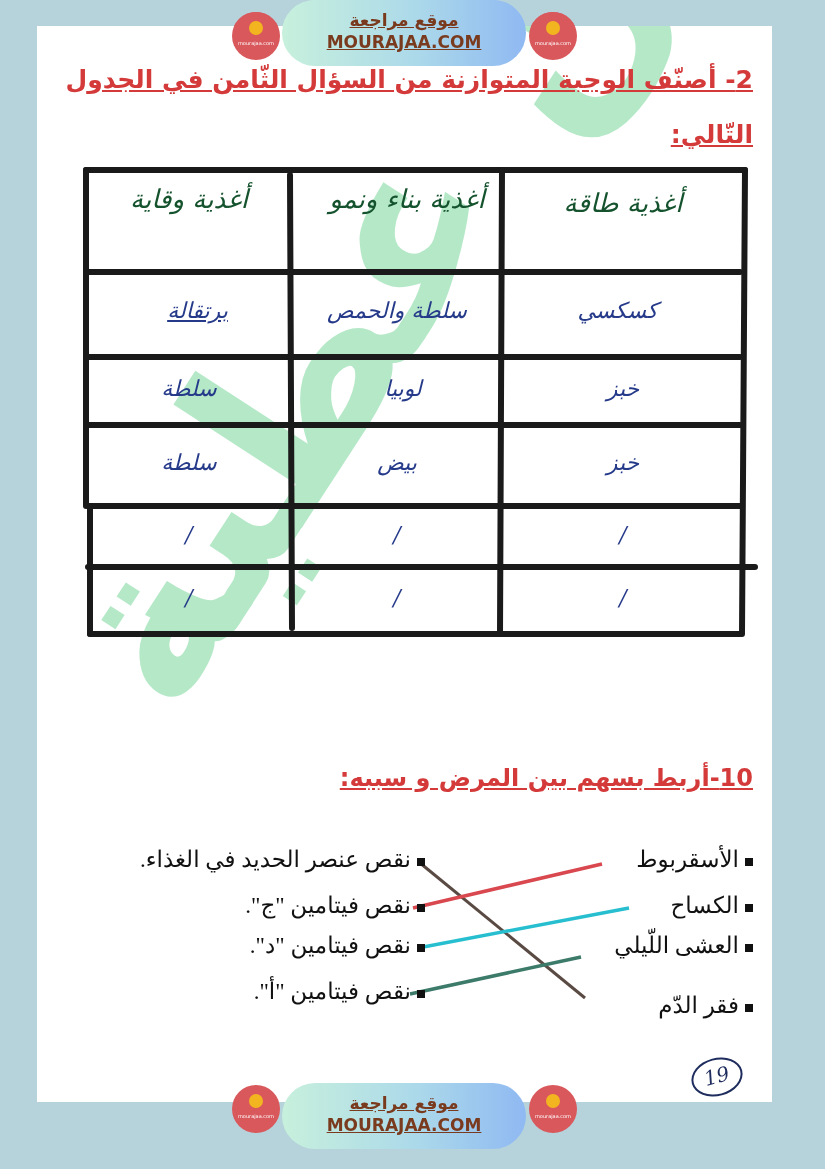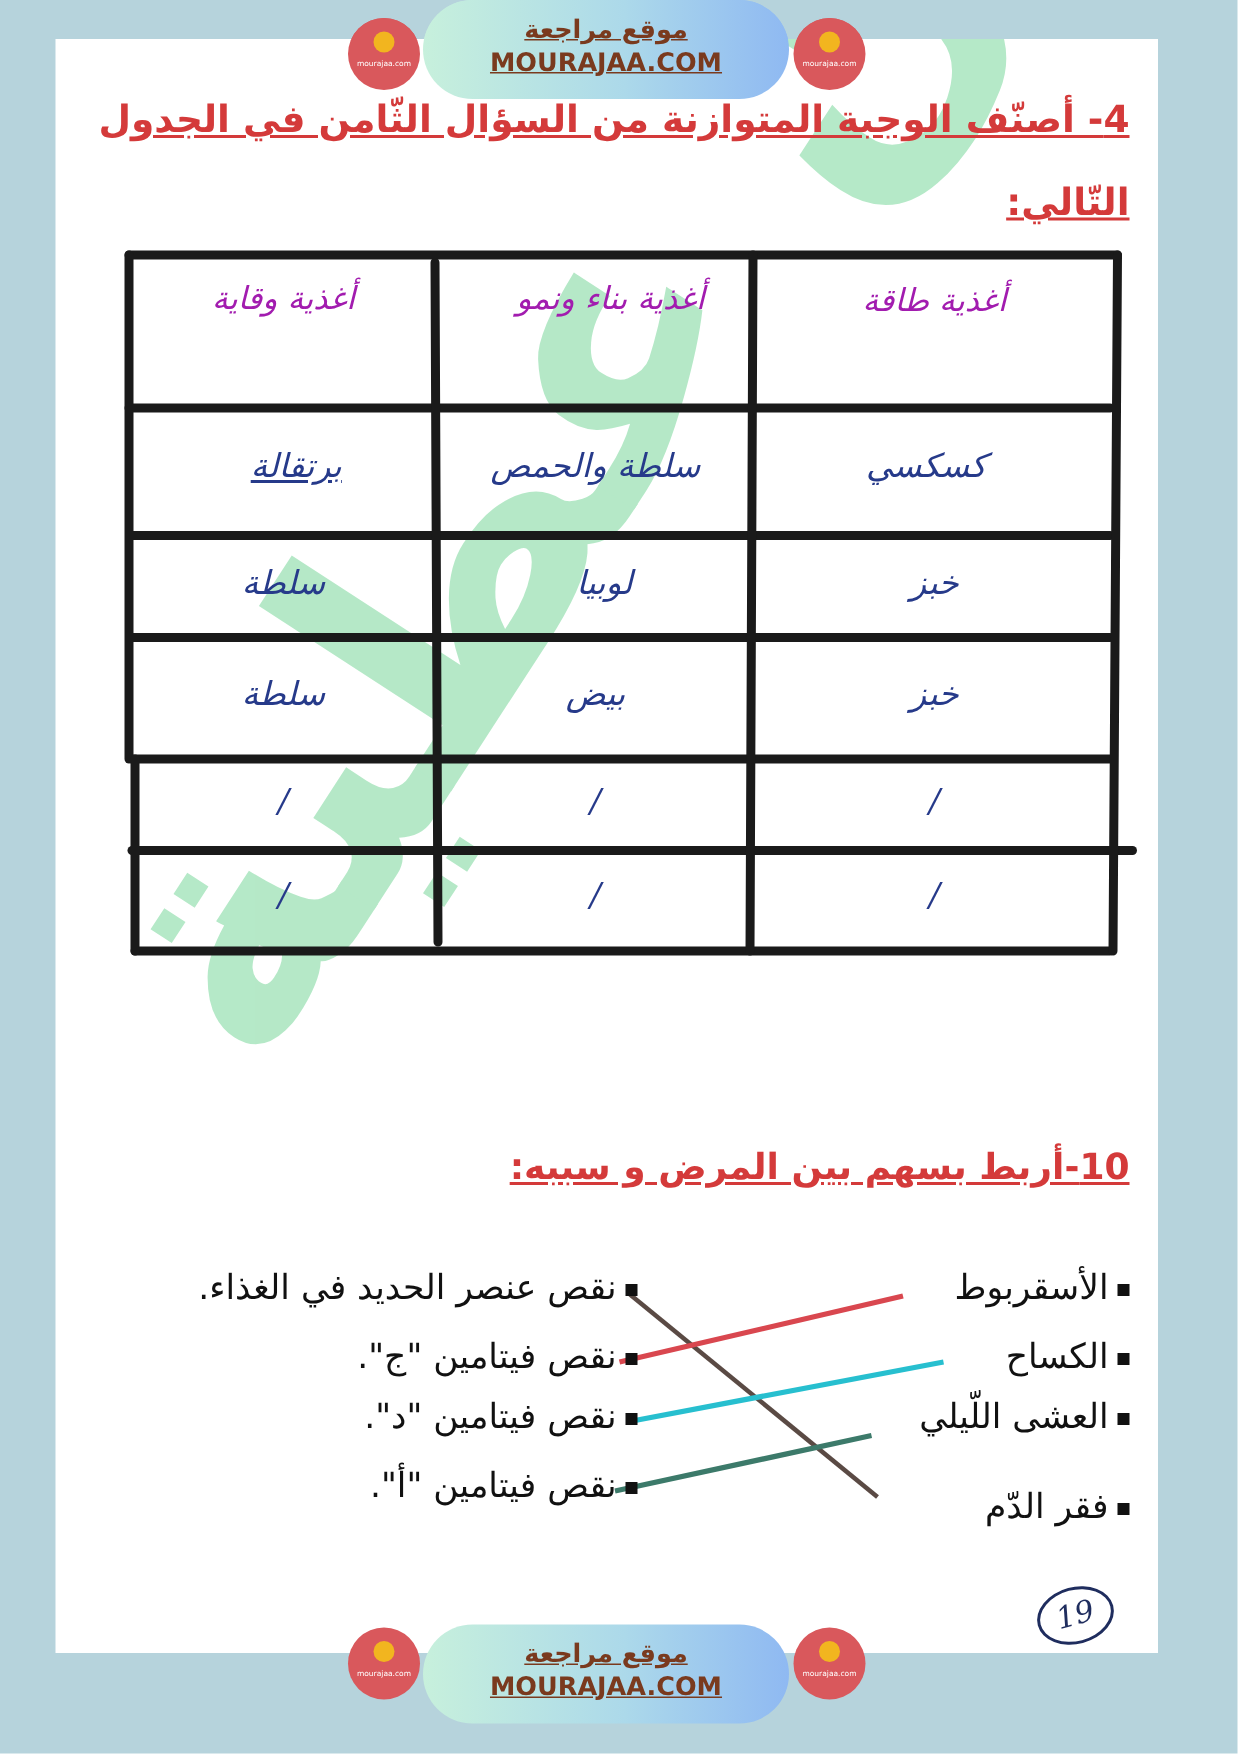--- a/index.html
+++ b/index.html
@@ -41,25 +41,25 @@
     position:absolute; right:72px; direction:rtl; text-align:right;
     color:#d43a3a; font-weight:bold; font-size:25px; text-decoration:underline;
     line-height:32px;
   }
   
   .tbl { position:absolute; left:0; top:0; width:825px; height:700px; }
   .cell {
     position:absolute; direction:rtl; text-align:center;
     font-family:"DejaVu Serif", serif; font-style:italic;
   }
-  .cell.red { color:#a21caf; font-size:21px; }
+  .cell.red { color:#14532d; font-size:26px; }
   .cell.blue { color:#263a8a; font-size:22px; }
   
   .item {
-    position:absolute; direction:rtl; font-size:23px; color:#111; white-space:nowrap;
+    position:absolute; direction:rtl; font-size:23px; color:#111; white-space:nowrap;font-family:Liberation Serif, serif;
   }
   .item .sq { display:inline-block; width:8px; height:8px; background:#111; margin-left:6px; vertical-align:middle; }
   .pnum {
     position:absolute; left:691px; top:1058px; width:48px; height:34px;
     border:2px solid #1f2d5e; border-radius:50%; transform:rotate(-15deg);
     color:#1f2d5e; font-style:italic; font-size:20px; text-align:center; line-height:32px;
     font-family:"DejaVu Serif", serif;
   }
 </style>
 </head>
@@ -88,21 +88,21 @@
 </div>
 <div class="logo" style="left:232px;top:12px;z-index:5;">
   <span class="dot"></span>
   <span class="txt">mourajaa.com</span>
 </div>
 <div class="logo" style="left:529px;top:12px;z-index:5;">
   <span class="dot"></span>
   <span class="txt">mourajaa.com</span>
 </div>
 
-<div class="q-title" style="top:64px;">4- أصنّف الوجبة المتوازنة من السؤال الثّامن في الجدول</div>
+<div class="q-title" style="top:64px;">2- أصنّف الوجبة المتوازنة من السؤال الثّامن في الجدول</div>
 <div class="q-title" style="top:108px;margin-top:11px;">التّالي:</div>
 
 <svg class="tbl" viewBox="0 0 825 700">
   <g stroke="#1a1a1a" stroke-width="6" stroke-linecap="round" fill="none">
     <line x1="86" y1="170" x2="745" y2="170"></line>
     <line x1="86" y1="272" x2="740" y2="272"></line>
     <line x1="88" y1="357" x2="740" y2="357"></line>
     <line x1="88" y1="425" x2="740" y2="425"></line>
     <line x1="88" y1="506" x2="740" y2="506"></line>
     <line x1="88" y1="567" x2="755" y2="567"></line>

